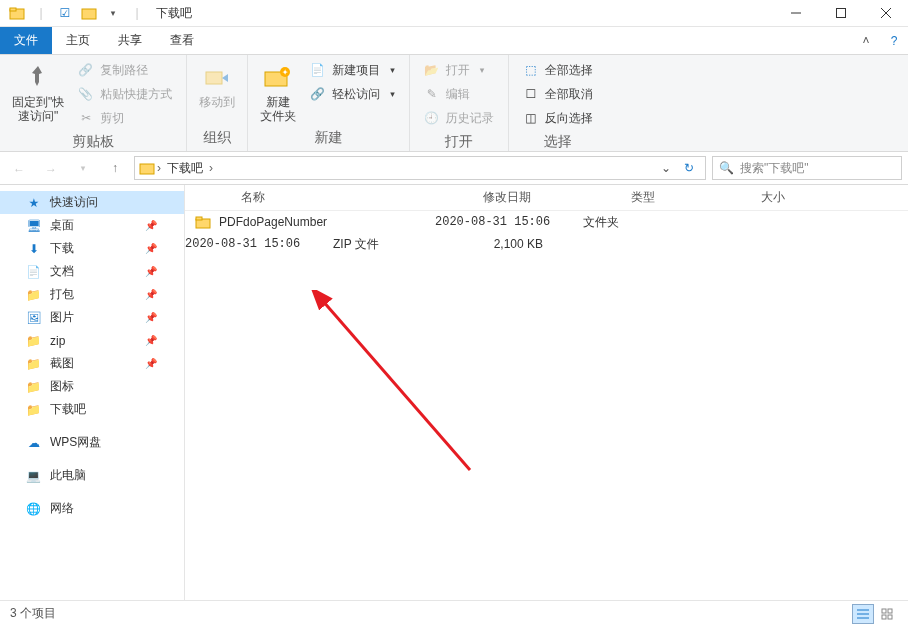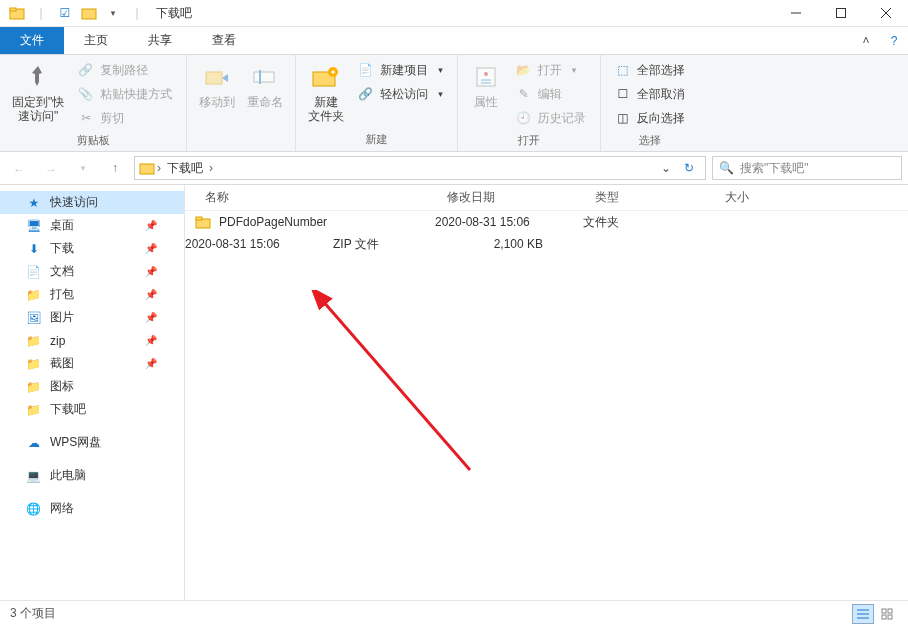--- a/index.html
+++ b/index.html
@@ -6,29 +6,29 @@
 body { width: 908px; height: 628px; background: #fff; overflow: hidden; position: relative; font-size: 12px; }
 
 .titlebar { height: 27px; display: flex; align-items: center; border-bottom: 1px solid #e5e5e5; }
 .titlebar .qat { display: flex; align-items: center; padding-left: 6px; gap: 2px; }
 .titlebar .qat span { width: 22px; height: 22px; display: inline-flex; align-items: center; justify-content: center; }
 .titlebar .title { margin-left: 8px; color: #333; }
 .titlebar .wincontrols { margin-left: auto; display: flex; }
 .titlebar .wincontrols div { width: 45px; height: 27px; display: flex; align-items: center; justify-content: center; color: #333; }
 
 .menubar { height: 28px; display: flex; align-items: stretch; border-bottom: 1px solid #dadada; }
-.menubar .tab { padding: 0 20px; display: flex; align-items: center; color: #333; }
+.menubar .tab { padding: 0 14px; display: flex; align-items: center; color: #333; }
 .menubar .tab.active { background: #1979ca; color: #fff; }
 .menubar .chevhelp { margin-left: auto; display: flex; }
 .menubar .chevhelp div { width: 28px; display: flex; align-items: center; justify-content: center; color: #555; }
 
 .ribbon { height: 97px; background: #f5f6f7; border-bottom: 1px solid #dadada; display: flex; }
 .ribbon .group { border-right: 1px solid #e1e2e3; display: flex; flex-direction: column; padding: 2px 6px 0 6px; }
 .ribbon .group .row { flex: 1; display: flex; align-items: flex-start; }
-.ribbon .group .label { text-align: center; color: #666; font-size: 11px; padding: 2px 0 4px 0; }
+.ribbon .group .label { text-align: center; color: #666; font-size: 14px; padding: 2px 0 4px 0; }
 .bigbtn { display: flex; flex-direction: column; align-items: center; justify-content: flex-start; padding: 2px 6px; min-width: 44px; }
 .bigbtn .ic { width: 32px; height: 32px; display: flex; align-items: center; justify-content: center; margin-top: 2px; }
 .bigbtn .txt { text-align: center; color: #444; line-height: 14px; margin-top: 2px; }
 .bigbtn.dis { opacity: .45; }
 .smallrow { display: flex; flex-direction: column; gap: 2px; justify-content: center; padding: 2px 4px; }
 .smallbtn { display: flex; align-items: center; gap: 6px; height: 22px; padding: 0 4px; color: #444; }
 .smallbtn.dis { opacity: .45; }
 .smallbtn .sic { width: 16px; height: 16px; display: inline-flex; align-items: center; justify-content: center; }
 
 .addrbar { height: 33px; border-bottom: 1px solid #dadada; display: flex; align-items: center; padding: 0 6px; gap: 6px; }
@@ -45,25 +45,25 @@
 .body { display: flex; height: 415px; }
 .nav { width: 185px; border-right: 1px solid #e5e5e5; padding-top: 6px; }
 .nav .item { display: flex; align-items: center; height: 23px; padding-left: 26px; gap: 8px; color: #333; position: relative; }
 .nav .item .pin { position: absolute; right: 26px; color: #7a7a7a; font-size: 10px; }
 .nav .item.active { background: #cde8ff; }
 .nav .header { font-weight: 400; }
 .nav .spacer { height: 10px; }
 .nic { width: 16px; height: 16px; display: inline-flex; align-items: center; justify-content: center; }
 
 .files { flex: 1; }
-.fhead { display: flex; height: 26px; align-items: center; border-bottom: 1px solid #eee; color: #555; }
+.fhead { display: flex; height: 26px; align-items: center; border-bottom: 1px solid #eee; color: #555; padding-left: 36px; }
 .fhead .col { padding-left: 12px; }
 .frow { display: flex; height: 22px; align-items: center; color: #333; }
 .c-name { width: 250px; display: flex; align-items: center; gap: 8px; padding-left: 10px; }
-.c-date { width: 148px; }
+.c-date { width: 148px; font-family: Liberation Mono, monospace; }
 .c-type { width: 130px; }
 .c-size { width: 100px; text-align: right; padding-right: 20px; }
 .fic { width: 16px; height: 16px; display: inline-flex; }
 
 .status { height: 26px; border-top: 1px solid #e5e5e5; display: flex; align-items: center; padding: 0 10px; color: #555; }
 .status .views { margin-left: auto; display: flex; gap: 2px; }
 .status .views div { width: 22px; height: 20px; border: 1px solid transparent; display: flex; align-items: center; justify-content: center; }
 .status .views div.active { background: #cde8ff; border-color: #8ac; }
 
 .arrow { position: absolute; left: 310px; top: 290px; pointer-events: none; }
@@ -157,30 +157,22 @@
     <div class="row">
       <div class="bigbtn dis">
           <div class="ic">
             <svg width="28" height="26">
               <rect x="3" y="8" width="16" height="12" fill="#ffd76b" stroke="#d9a400"></rect>
               <path d="M19 14l6-4v8z" fill="#1979ca"></path>
             </svg>
           </div>
           <div class="txt">移动到</div>
         </div>
-      <div class="bigbtn dis">
-          <div class="ic">
-            <svg width="26" height="22">
-              <rect x="2" y="6" width="20" height="10" fill="#fff" stroke="#888"></rect>
-              <line x1="8" y1="4" x2="8" y2="18" stroke="#1979ca" stroke-width="2"></line>
-            </svg>
-          </div>
-          <div class="txt">重命名</div>
-        </div>
-    </div>
+    </div>
+    <div class="label">组织</div>
   </div>
 
   <div class="group">
     <div class="row">
       <div class="bigbtn">
           <div class="ic">
             <svg width="30" height="26">
               <rect x="2" y="8" width="22" height="14" fill="#ffd76b" stroke="#d9a400"></rect>
               <circle cx="22" cy="8" r="5" fill="#ffb000"></circle>
               <text x="22" y="11" text-anchor="middle" fill="#fff" font-size="8">✦</text>
@@ -200,31 +192,20 @@
             <span>轻松访问</span>
             <span style="font-size:9px;margin-left:4px">▾</span>
           </div>
       </div>
     </div>
     <div class="label">新建</div>
   </div>
 
   <div class="group">
     <div class="row">
-      <div class="bigbtn dis">
-          <div class="ic">
-            <svg width="24" height="24">
-              <rect x="3" y="3" width="18" height="18" fill="#fff" stroke="#888"></rect>
-              <circle cx="12" cy="9" r="2" fill="#c33"></circle>
-              <line x1="7" y1="15" x2="17" y2="15" stroke="#1979ca"></line>
-              <line x1="7" y1="18" x2="17" y2="18" stroke="#1979ca"></line>
-            </svg>
-          </div>
-          <div class="txt">属性</div>
-        </div>
       <div class="smallrow">
         <div class="smallbtn dis">
             <span class="sic">📂</span>
             <span>打开</span>
             <span style="font-size:9px;margin-left:4px">▾</span>
           </div>
         <div class="smallbtn dis">
             <span class="sic">✎</span>
             <span>编辑</span>
           </div>

